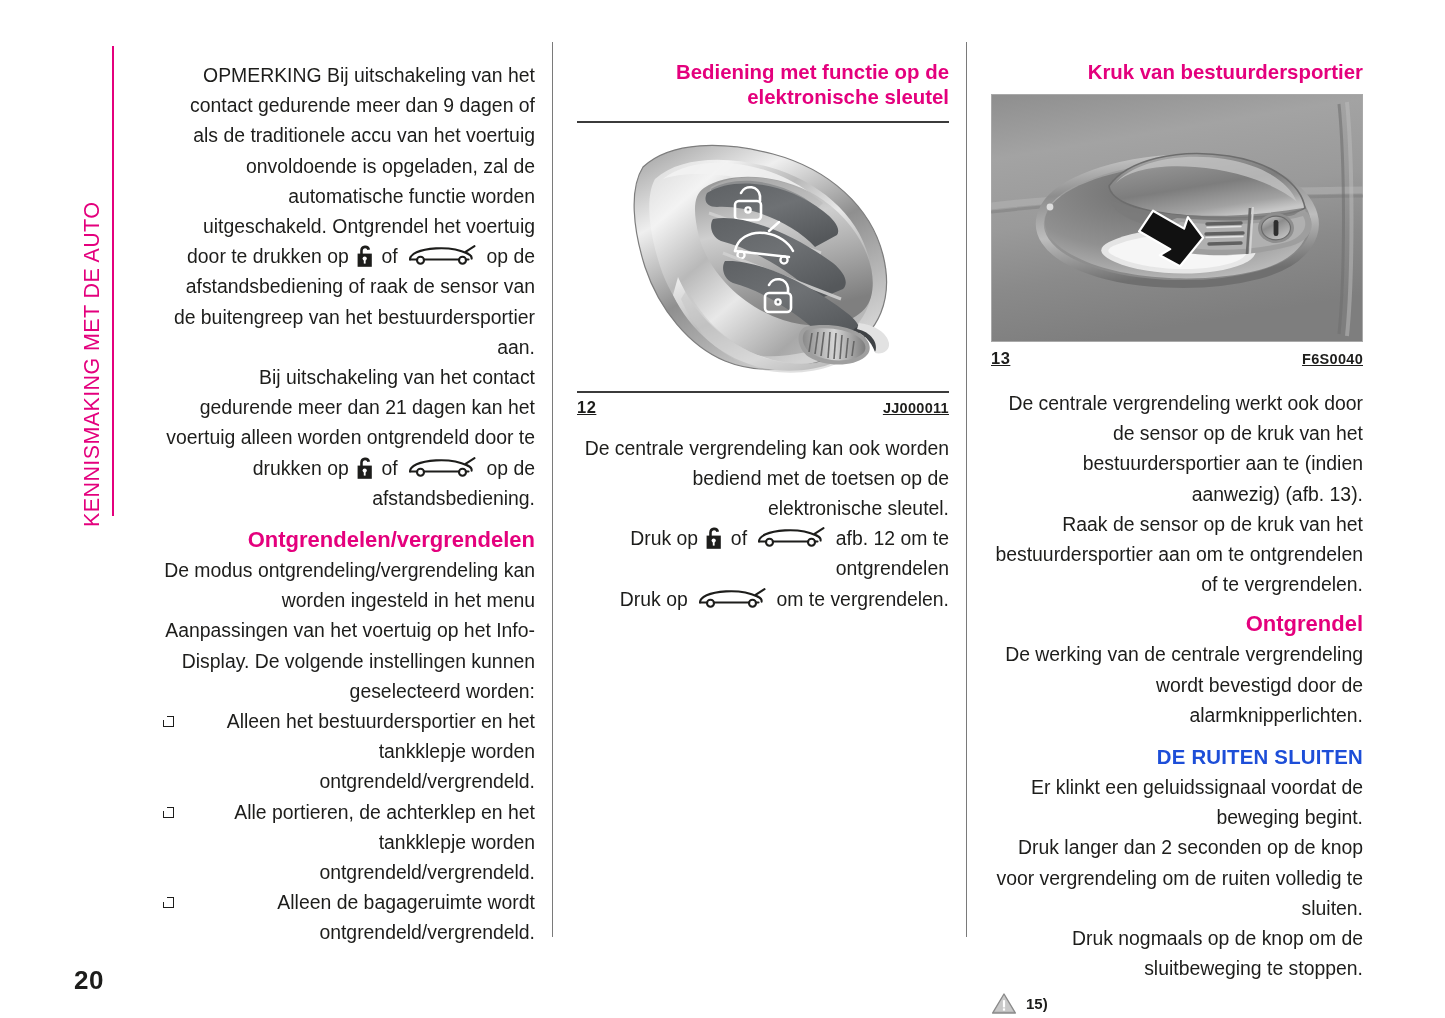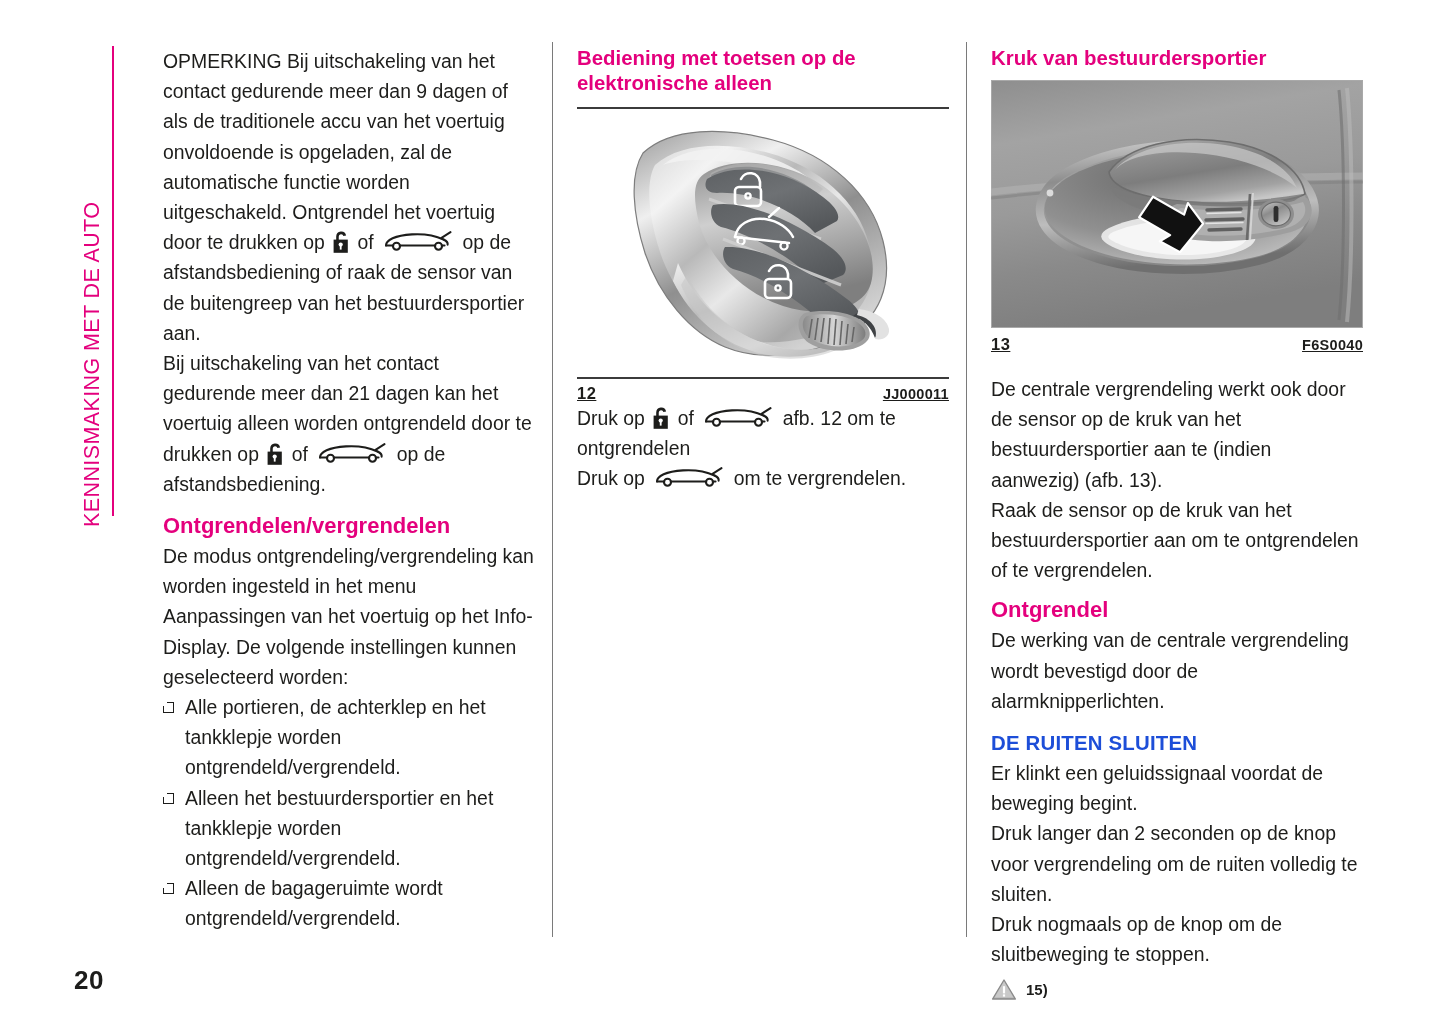--- a/index.html
+++ b/index.html
@@ -49,21 +49,22 @@
     right: 0px;
     top: 6px;
     width: 2px;
     height: 470px;
     background: #E4007D;
   }
 
   
   .col {
     position: absolute;
-    top: 46px;
+    top: 60px;
+    text-align: right;
   }
   .col-1 { left: 163px; width: 372px; }
   .col-2 { left: 577px; width: 372px; }
   .col-3 { left: 991px; width: 372px; }
 
   .col-div {
     position: absolute;
     top: 42px;
     width: 1px;
     height: 895px;
@@ -247,37 +248,37 @@
       <span>op de afstandsbediening.</span>
     </p>
 
     <h2 class="sub">Ontgrendelen/vergrendelen</h2>
 
     <p class="body">De modus ontgrendeling/vergrendeling kan worden ingesteld in het menu Aanpassingen van het voertuig op het Info-Display. De volgende instellingen kunnen geselecteerd worden:</p>
 
     <ul class="sqlist">
       <li>
         <span class="sq"></span>
-        <span>Alle portieren, de achterklep en het tankklepje worden ontgrendeld/vergrendeld.</span>
+        <span>Alleen het bestuurdersportier en het tankklepje worden ontgrendeld/vergrendeld.</span>
       </li>
       <li>
         <span class="sq"></span>
-        <span>Alleen het bestuurdersportier en het tankklepje worden ontgrendeld/vergrendeld.</span>
+        <span>Alle portieren, de achterklep en het tankklepje worden ontgrendeld/vergrendeld.</span>
       </li>
       <li>
         <span class="sq"></span>
         <span>Alleen de bagageruimte wordt ontgrendeld/vergrendeld.</span>
       </li>
     </ul>
 
   </div>
 
   <div class="col col-2">
 
-    <h1 class="main">Bediening met toetsen op de elektronische alleen</h1>
+    <h1 class="main">Bediening met functie op de elektronische sleutel</h1>
     <div class="rule"></div>
 
     <figure class="figure">
       <div class="fob-box">
         <svg width="360" height="262" viewBox="0 0 360 262">
           <defs>
             <linearGradient id="fobBody" x1="0" y1="0" x2="1" y2="1">
               <stop offset="0%" stop-color="#d9d9d9"></stop>
               <stop offset="18%" stop-color="#f3f3f3"></stop>
               <stop offset="38%" stop-color="#b9b9b9"></stop>
@@ -388,20 +389,21 @@
                    C296 216 288 205 274 202 Z" fill="#e2e2e2"></path>
         </svg>
       </div>
       <div class="rule-thin"></div>
       <figcaption class="fig-caption">
         <span class="fig-num">12</span>
         <span class="fig-code">JJ000011</span>
       </figcaption>
     </figure>
 
+    <p class="body" style="margin-top:16px;">De centrale vergrendeling kan ook worden bediend met de toetsen op de elektronische sleutel.</p>
 
     <p class="body"><span>Druk op</span>
       <span class="ico ico-lock">
         <svg viewBox="0 0 20 25" width="20" height="25">
           <path d="M5.2 11 L5.2 7.4 a5 5 0 0 1 9.9 -0.9 l-2.7 0.55 a2.35 2.35 0 0 0 -4.65 0.45 L7.75 11 Z" fill="#1d1d1b"></path>
           <rect x="2.6" y="10.6" width="14.2" height="13.2" fill="#1d1d1b"></rect>
           <circle cx="9.7" cy="15.6" r="2.1" fill="#ffffff"></circle>
           <rect x="8.8" y="15.6" width="1.8" height="5.0" fill="#ffffff"></rect>
         </svg>
       </span>

